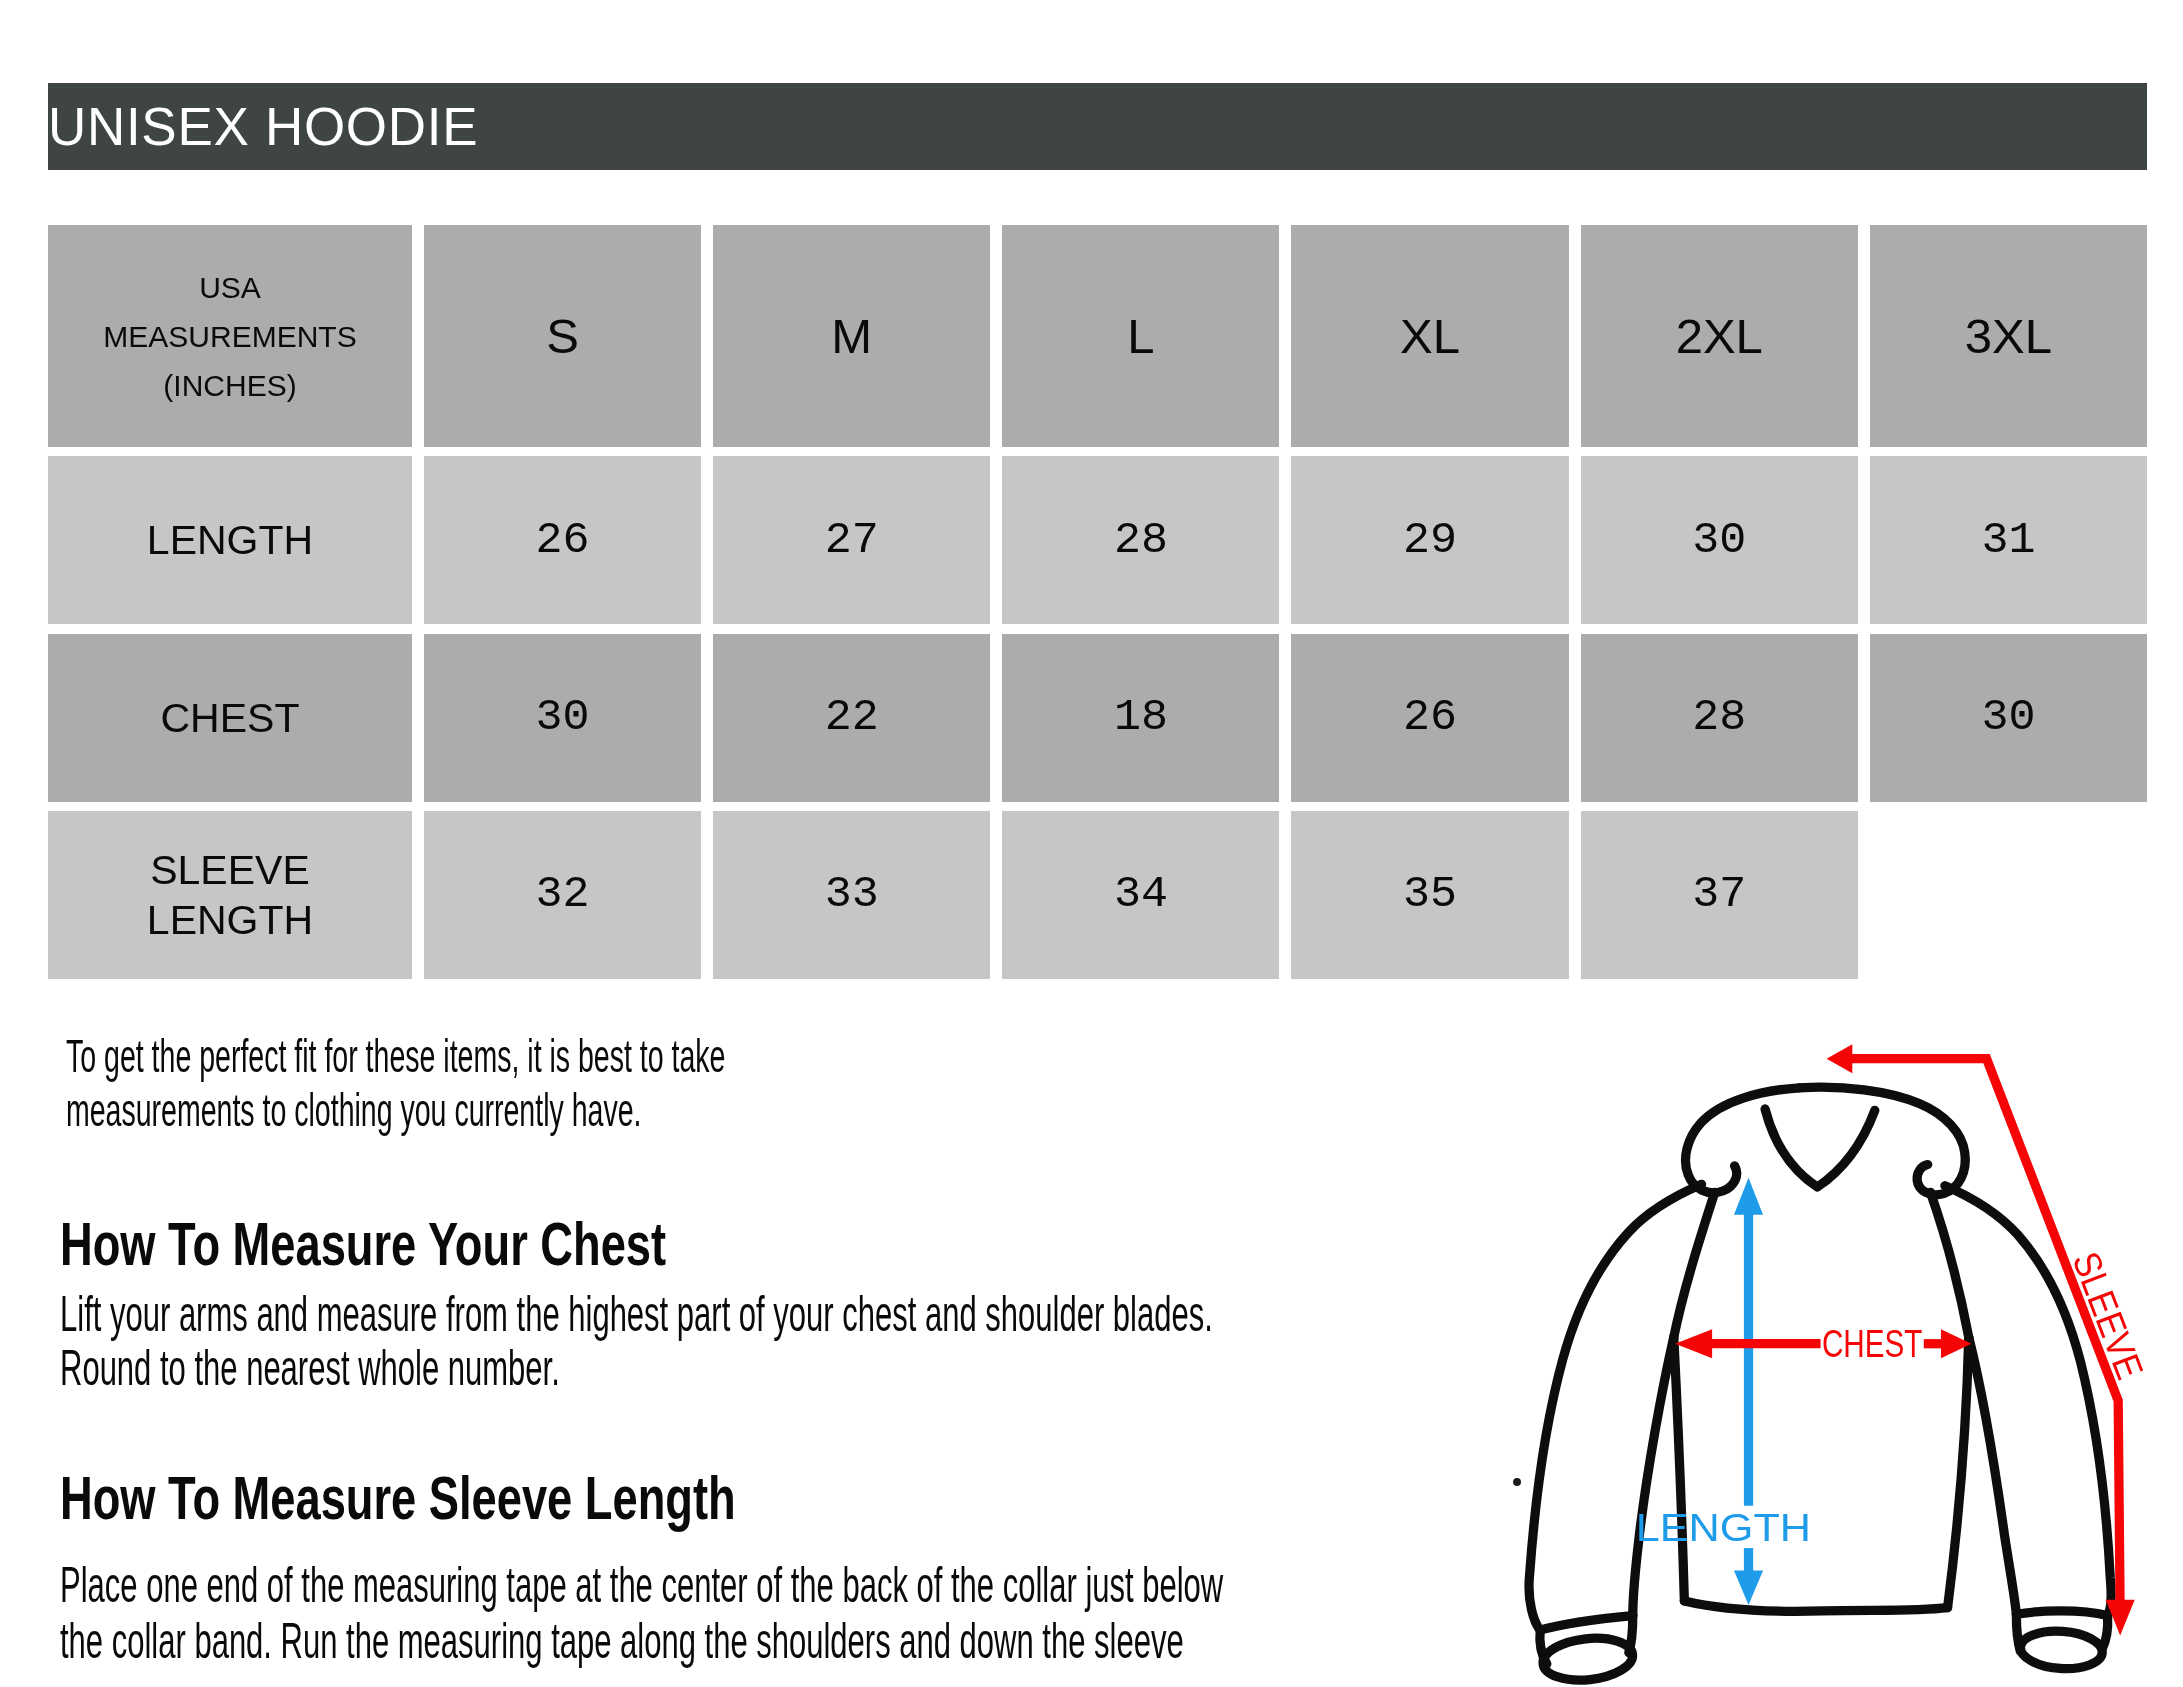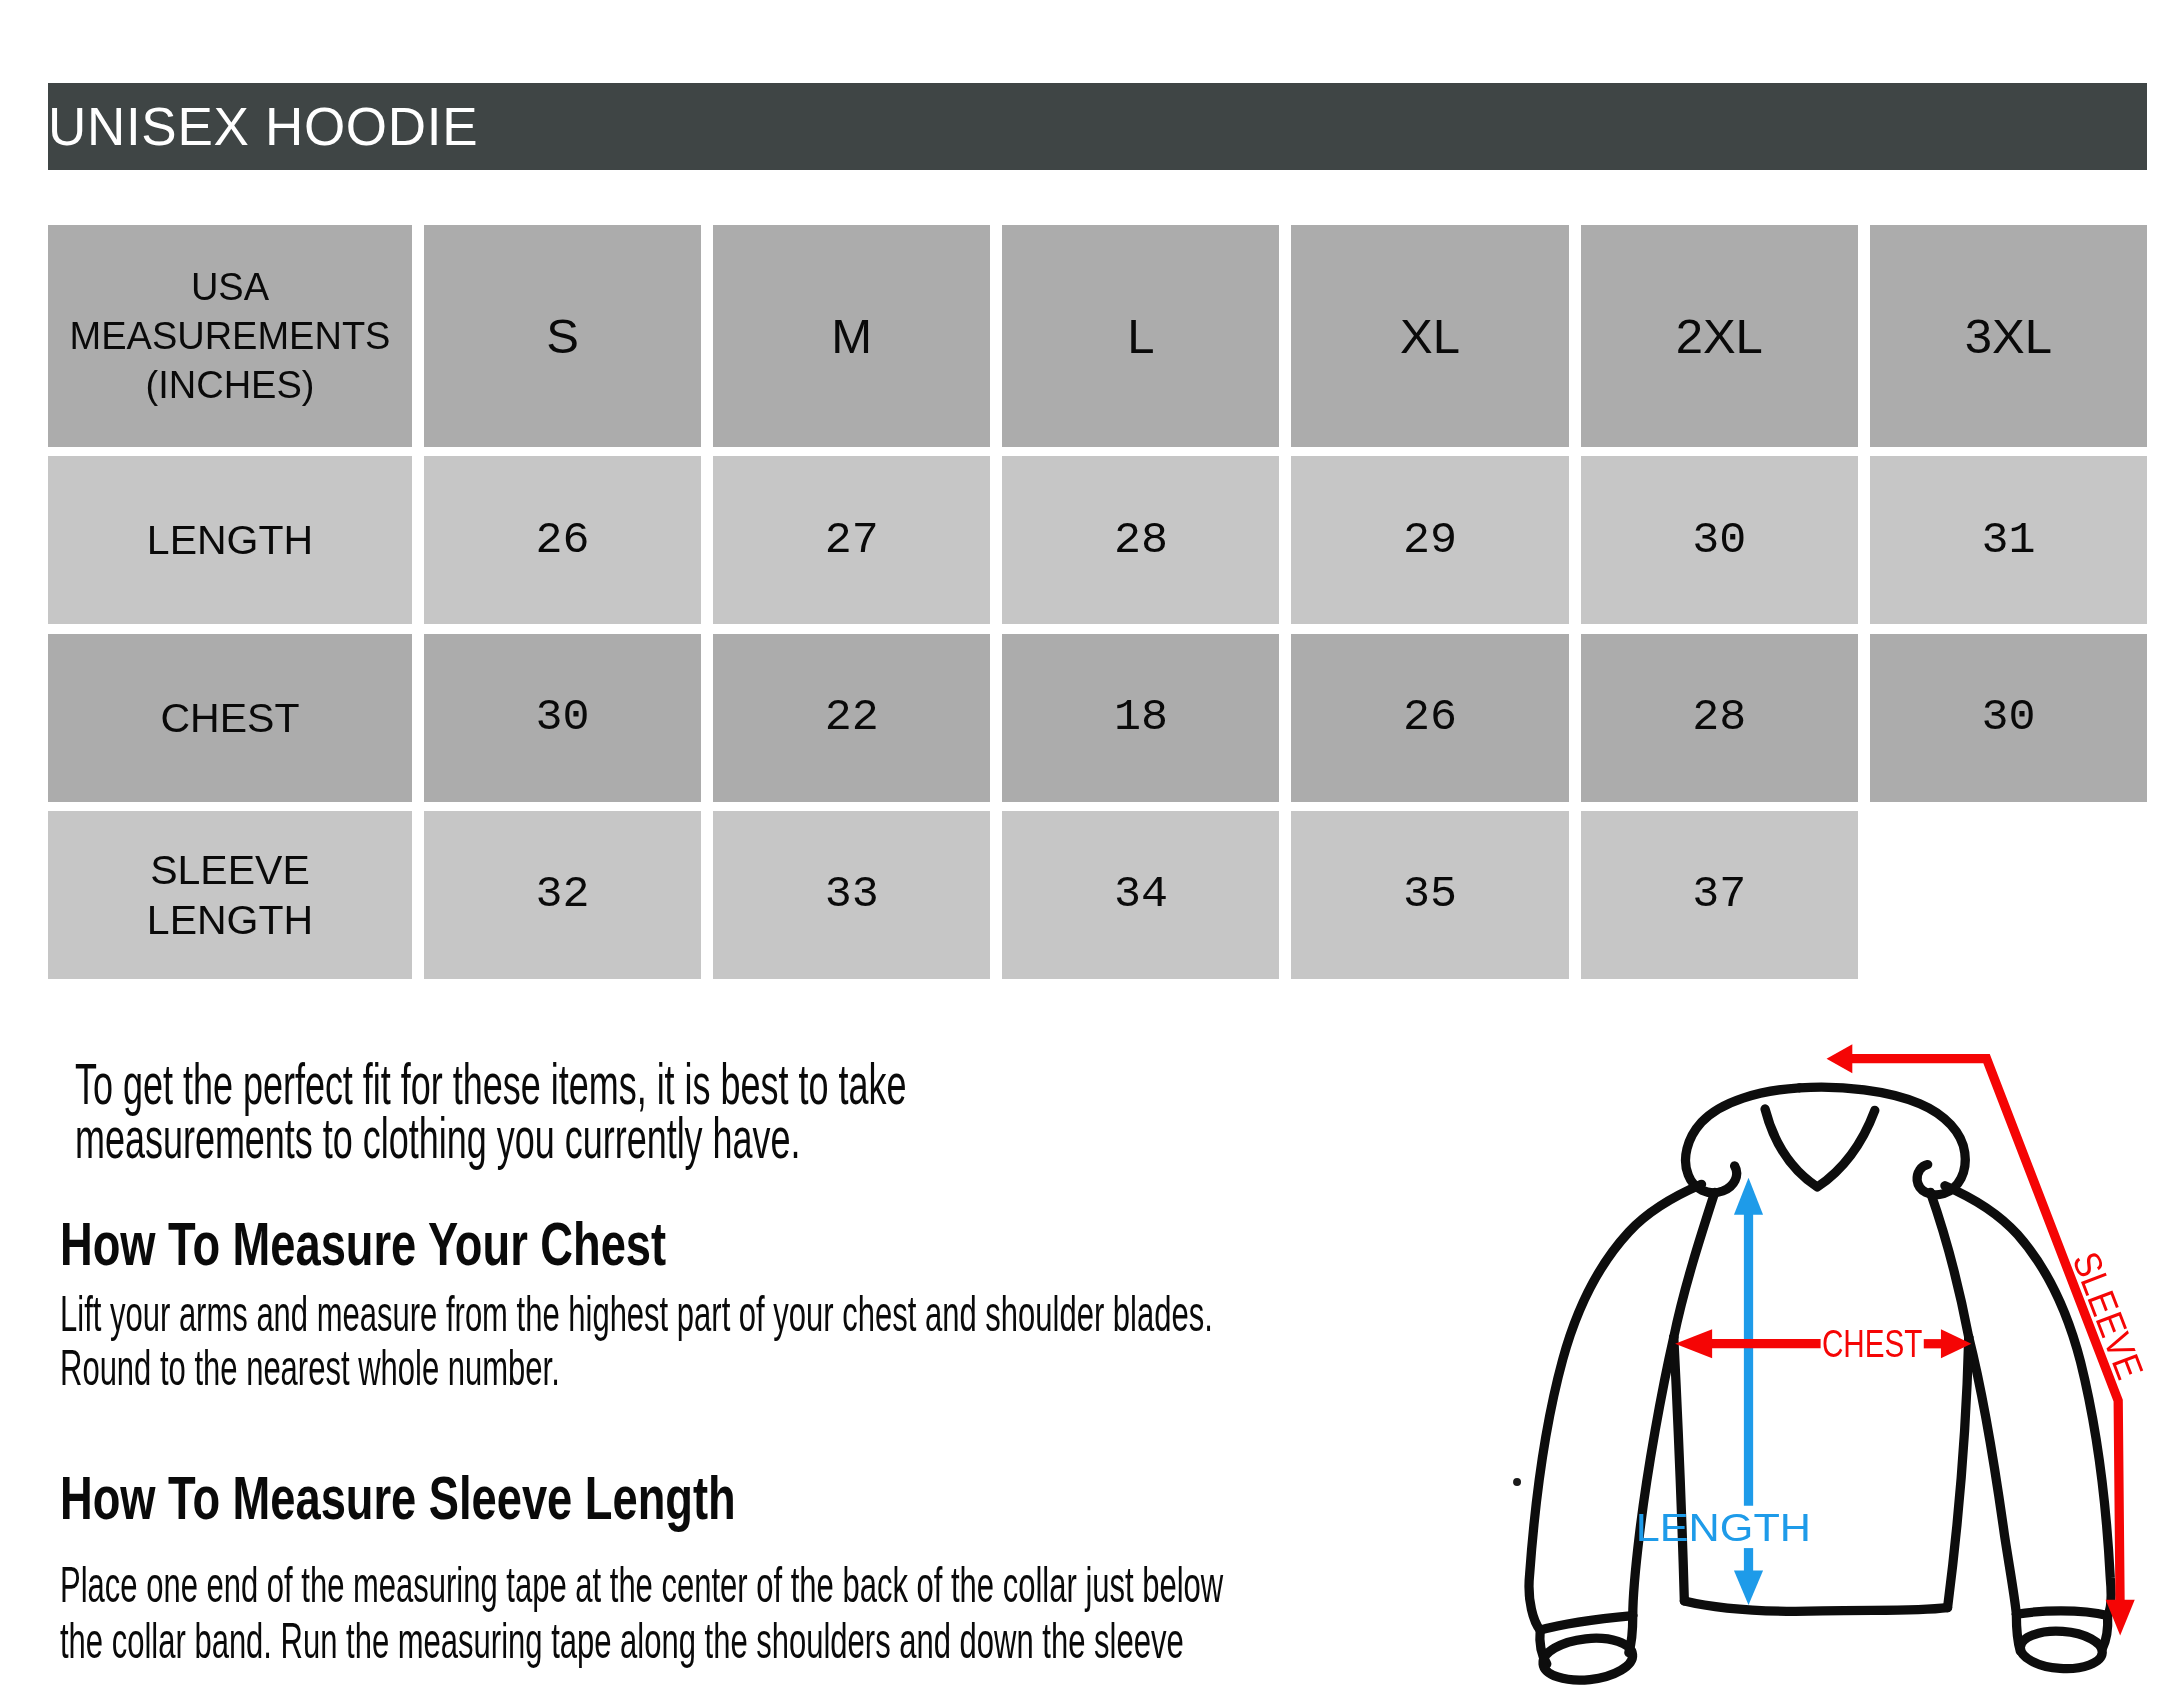--- a/index.html
+++ b/index.html
@@ -25,34 +25,34 @@
     grid-template-rows:222px 168px 168px 168px;
     row-gap:9.3px; column-gap:12px;
   }
   .cell {
     display:flex; flex-direction:column; align-items:center; justify-content:center;
     text-align:center; color:#0a0a0a;
   }
   .cell.dark  { background:#acacac; }
   .cell.light { background:#c6c6c6; }
   .cell .ln { display:block; white-space:nowrap; }
-  .corner-cell { font-size:38px; line-height:49px; }
+  .corner-cell { font-size:30px; line-height:49px; }
   .size-cell   { font-size:49px; }
   .label-cell  { font-size:41px; line-height:50px; }
   .value-cell  { font-size:45px;font-family:Liberation Mono, monospace; }
   .para  { position:absolute; left:0; }
   .para .ln {
     display:block; white-space:nowrap;
     transform:scaleX(0.62); transform-origin:0 0;
   }
   .h-cond {
     position:absolute; left:0; white-space:nowrap; font-weight:bold;
     transform:scaleX(0.73); transform-origin:0 0; font-size:62px; line-height:1;
   }
-  #intro-para  { top:1029px; left:75px; font-size:58px; line-height:54px;margin-top:28px; }
+  #intro-para  { top:1029px; left:66px; font-size:46px; line-height:54px; }
   #chest-head  { top:1213px; left:60px; }
   #chest-para  { top:1287px; left:60px; font-size:50px; line-height:54px; }
   #sleeve-head { top:1467px; left:60px; }
   #sleeve-para { top:1557px; left:60px; font-size:50px; line-height:56px; }
 
   
   .diagram { position:absolute; left:1482px; top:1019px; width:701px; height:668px; }
   .diagram svg { display:block; width:100%; height:100%; }
   .svg-label { font-family:"Liberation Sans", sans-serif; font-size:58px; }
 </style>

